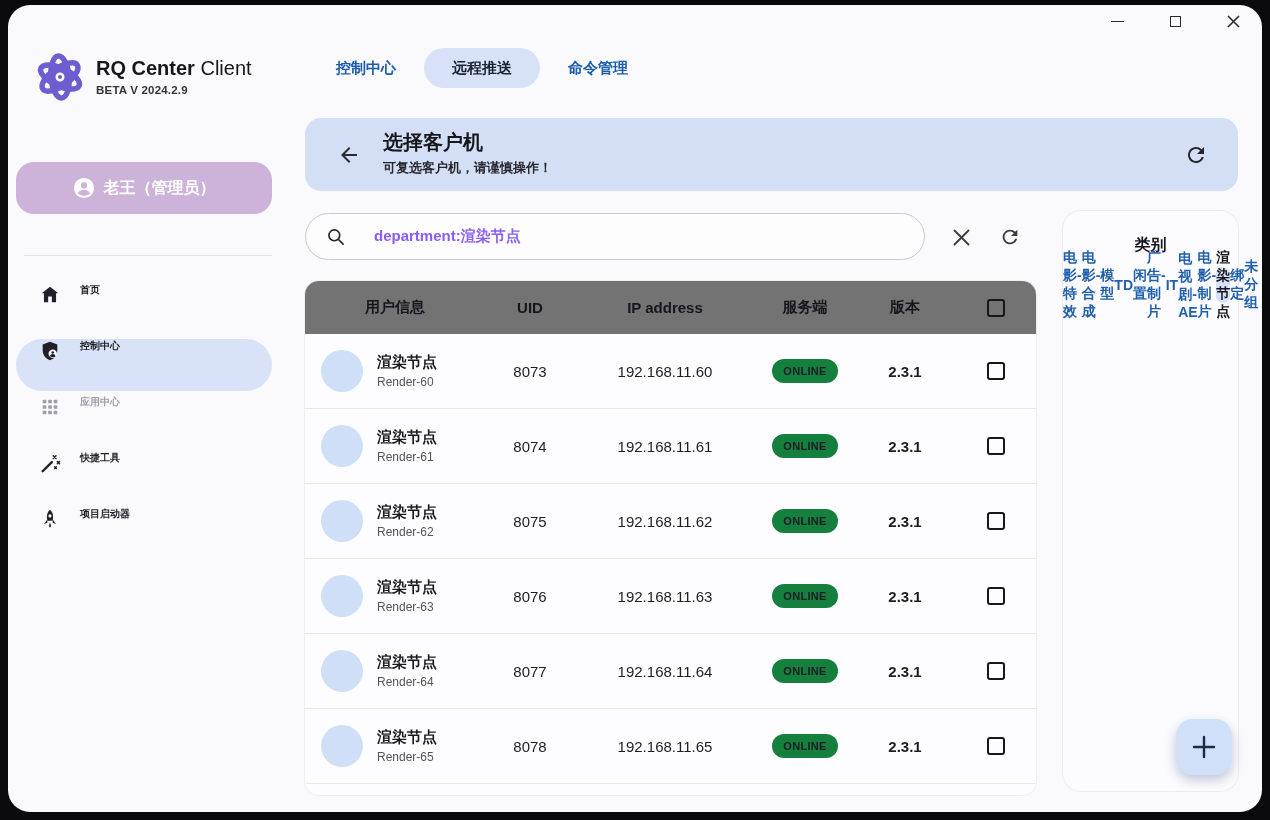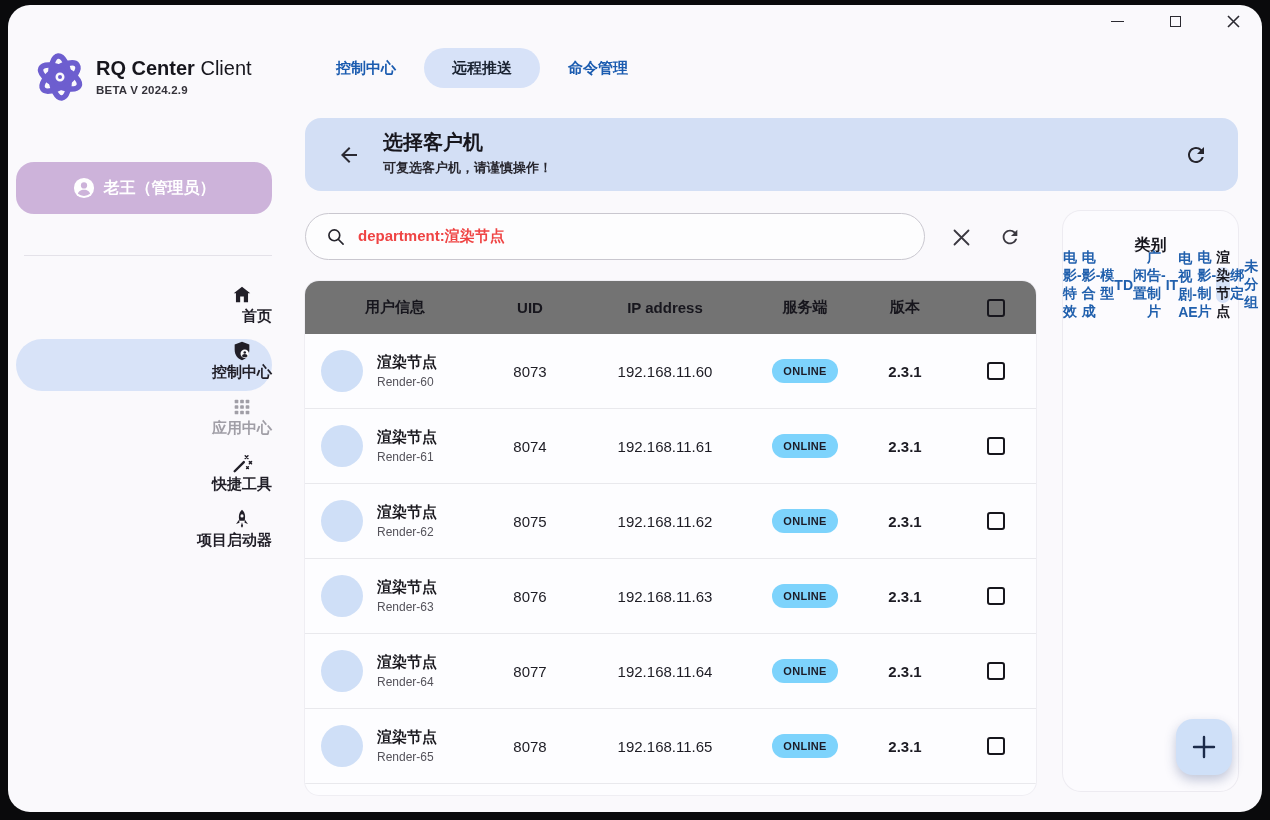--- a/index.html
+++ b/index.html
@@ -30,22 +30,22 @@
 
   
   .user-badge {
     position:absolute; left:8px; top:157px; width:256px; height:52px;
     background:#cdb3da; border-radius:18px; display:flex; align-items:center; justify-content:center;
     gap:9px; color:#ffffff; font-size:16px; font-weight:800; cursor:pointer;
   }
   .sidebar-divider { position:absolute; left:16px; top:250px; width:248px; height:0; border-top:1px solid #e4e2e9; }
   .nav { position:absolute; left:8px; top:278px; width:256px; }
   .nav-item {
-    width:256px; height:52px; margin-bottom:4px; display:flex; align-items:flex-end;
-    border-radius:26px; color:#211f28; font-size:15px; font-weight:700; cursor:pointer;flex-direction:column;
+    width:256px; height:52px; margin-bottom:4px; display:flex; align-items:flex-start;
+    border-radius:26px; color:#211f28; font-size:10px; font-weight:700; cursor:pointer;
   }
   .nav-item .icn { width:24px; height:24px; margin-left:22px; margin-right:18px; display:flex; align-items:center; justify-content:center; }
   .nav-item.active { background:#d8e3f8; }
   .nav-item.disabled { color:#a09ea6; cursor:default; }
   .nav-item svg { display:block; }
 
   
   .tabs { position:absolute; left:312px; top:43px; display:flex; align-items:center; gap:12px; }
   .tab {
     height:40px; line-height:40px; padding:0 16px; font-size:15px; font-weight:700;
@@ -65,21 +65,21 @@
 
   
   .search-bar {
     position:absolute; left:297px; top:208px; width:620px; height:47px;
     background:#fdfdfe; border:1px solid #c9c7cf; border-radius:24px;
     display:flex; align-items:center;
   }
   .search-bar .icn { margin-left:20px; margin-right:12px; color:#26252d; display:flex; }
   .search-input {
     border:none; outline:none; background:transparent; flex:1; height:100%;
-    font-family:inherit; font-size:15px; font-weight:600; color:#ef4444;
+    font-family:inherit; font-size:15px; font-weight:600; color:#8b5cf6;margin-left:16px;
   }
   .search-clear { position:absolute; left:941px; top:220px; width:24px; height:24px; display:flex; align-items:center; justify-content:center; cursor:pointer; color:#3a3840; }
   .search-refresh { position:absolute; left:990px; top:220px; width:24px; height:24px; display:flex; align-items:center; justify-content:center; cursor:pointer; color:#3a3840; }
 
   
   .table-card {
     position:absolute; left:297px; top:276px; width:731px; height:514px;
     background:#fdfdff; border-radius:14px; overflow:hidden;
     box-shadow:0 0 0 1px #efeef3;
   }
@@ -89,21 +89,21 @@
   .col-status{width:100px}.col-version{width:100px}.col-check{width:81px}
   .th.col-check, .td.col-check { display:flex; align-items:center; justify-content:center; }
   .trow { display:flex; height:75px; align-items:center; border-bottom:1px solid #e9e9ed; cursor:pointer; background:#fdfdff; }
   .td { text-align:center; font-size:15px; color:#1d1c24; }
   .td.col-user { display:flex; align-items:center; text-align:left; padding-left:16px; }
   .avatar { width:42px; height:42px; border-radius:50%; background:#cfdff7; flex:0 0 42px; }
   .uinfo { margin-left:14px; }
   .uname { font-size:15px; font-weight:800; color:#1a191f; }
   .uhost { font-size:12px; font-weight:500; color:#55535b; margin-top:3px; }
   .badge-online {
-    display:inline-block; padding:6px 11px; background:#7dd3fc; border-radius:14px;
+    display:inline-block; padding:6px 11px; background:#15803d; border-radius:14px;
     font-size:11px; font-weight:800; color:#1c1b26; letter-spacing:.3px;
   }
   .td.col-version { font-weight:800; }
   .checkbox { width:18px; height:18px; border:2px solid #17161d; border-radius:3px; background:transparent; cursor:pointer; }
 
   
   .cat-panel {
     position:absolute; left:1055px; top:206px; width:175px; height:580px;
     background:#fcfbfe; border-radius:18px; box-shadow:0 0 0 1px #edebf1;
   }

